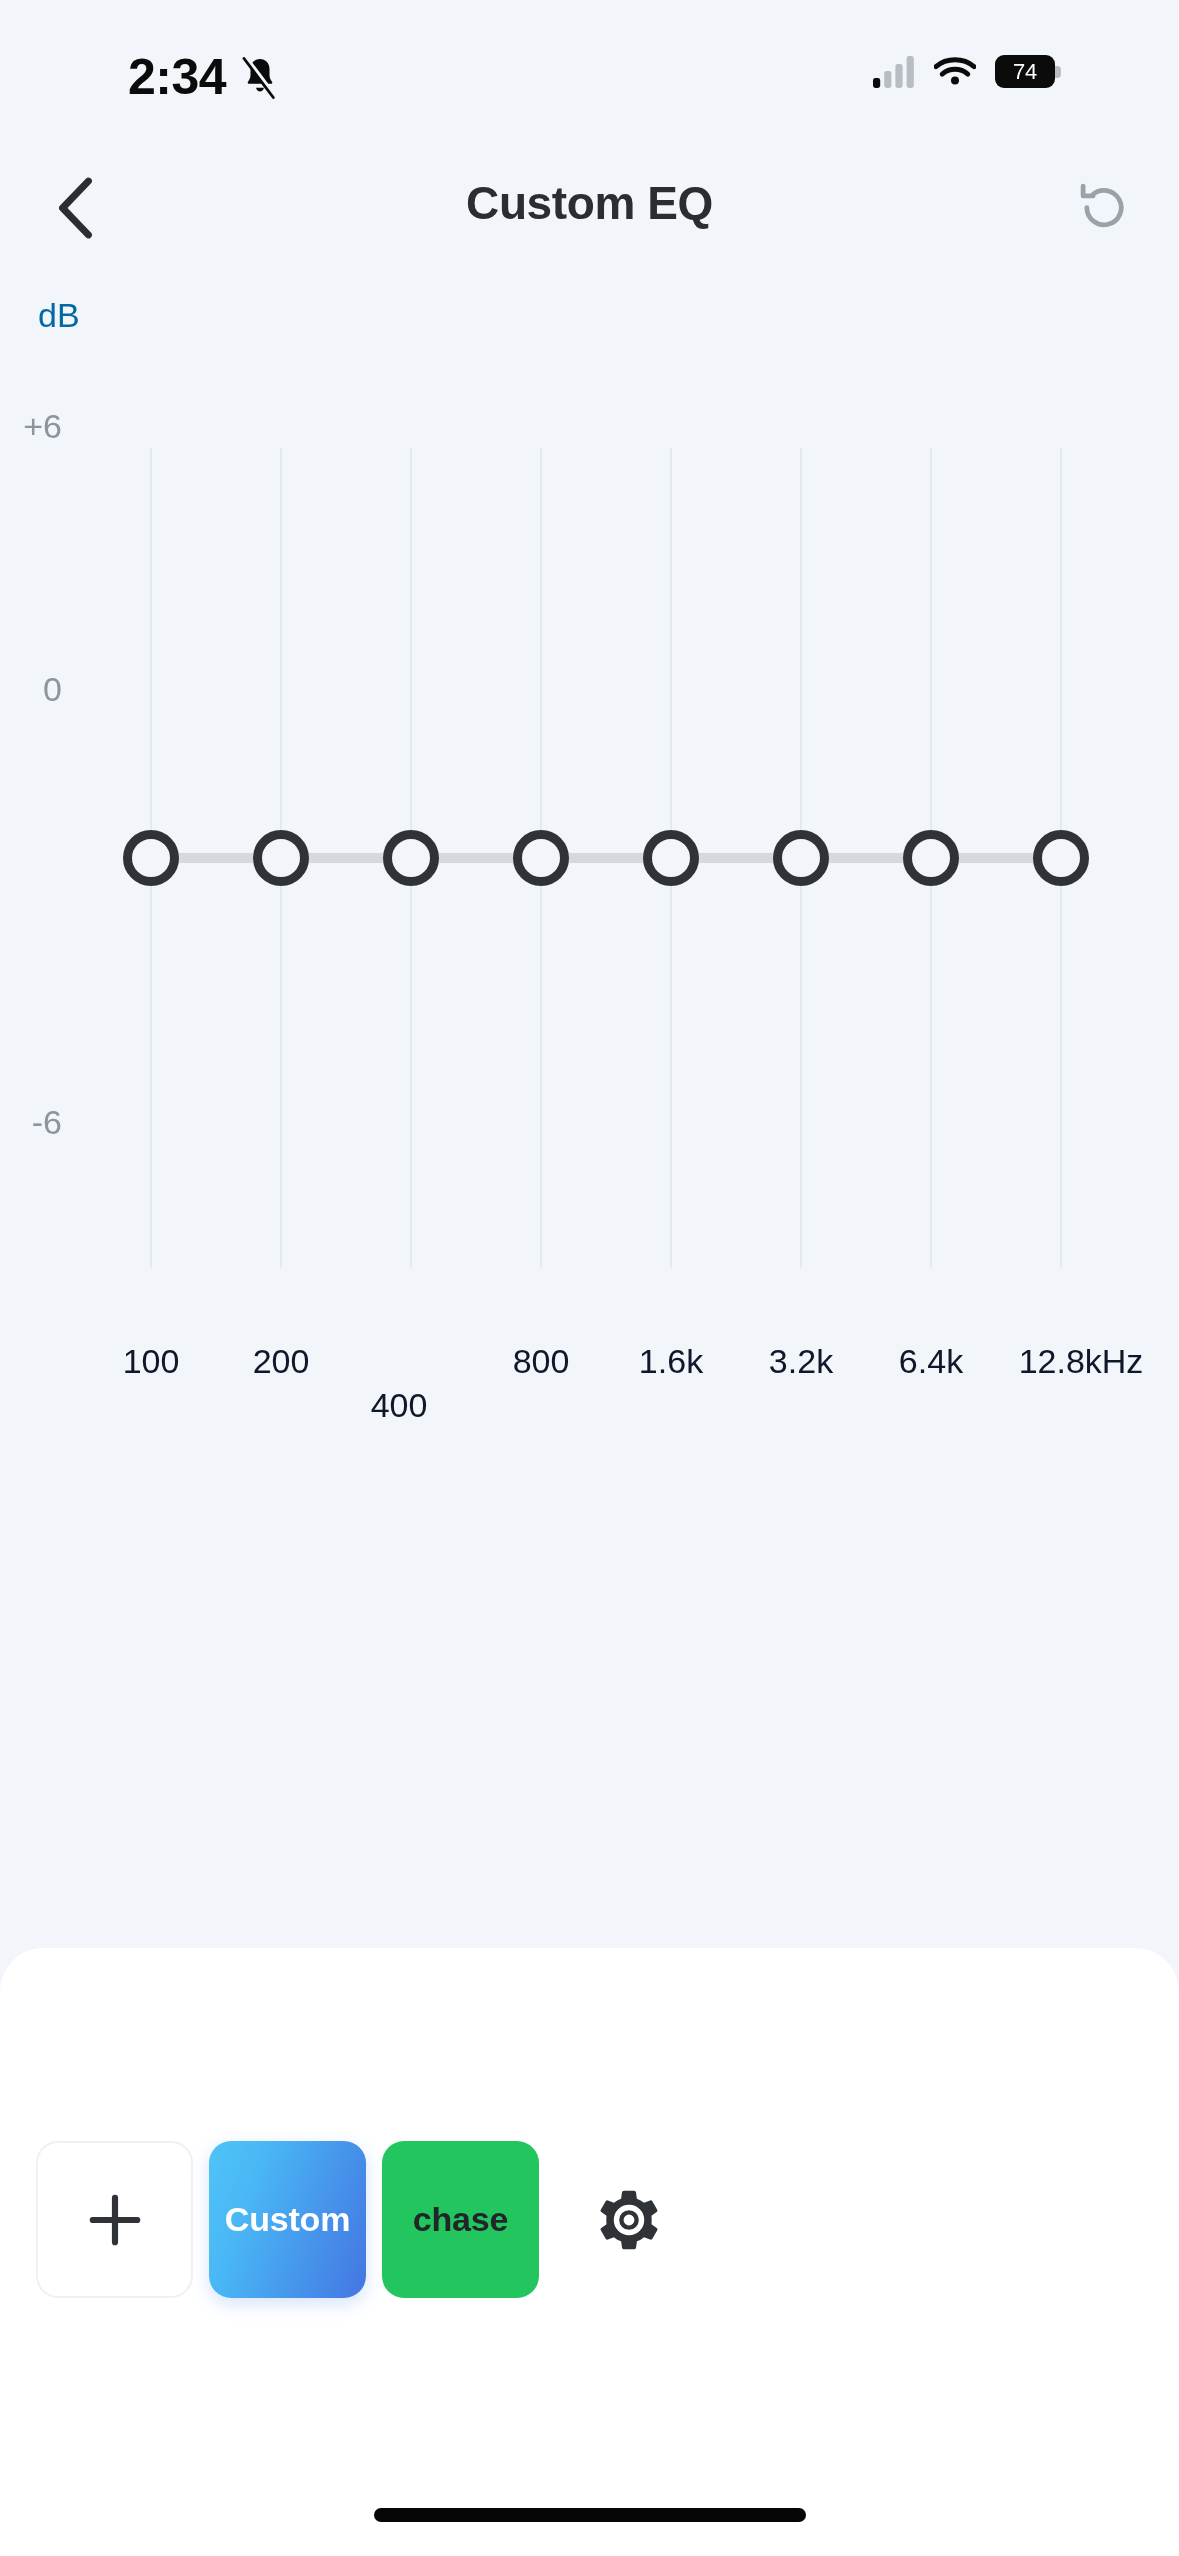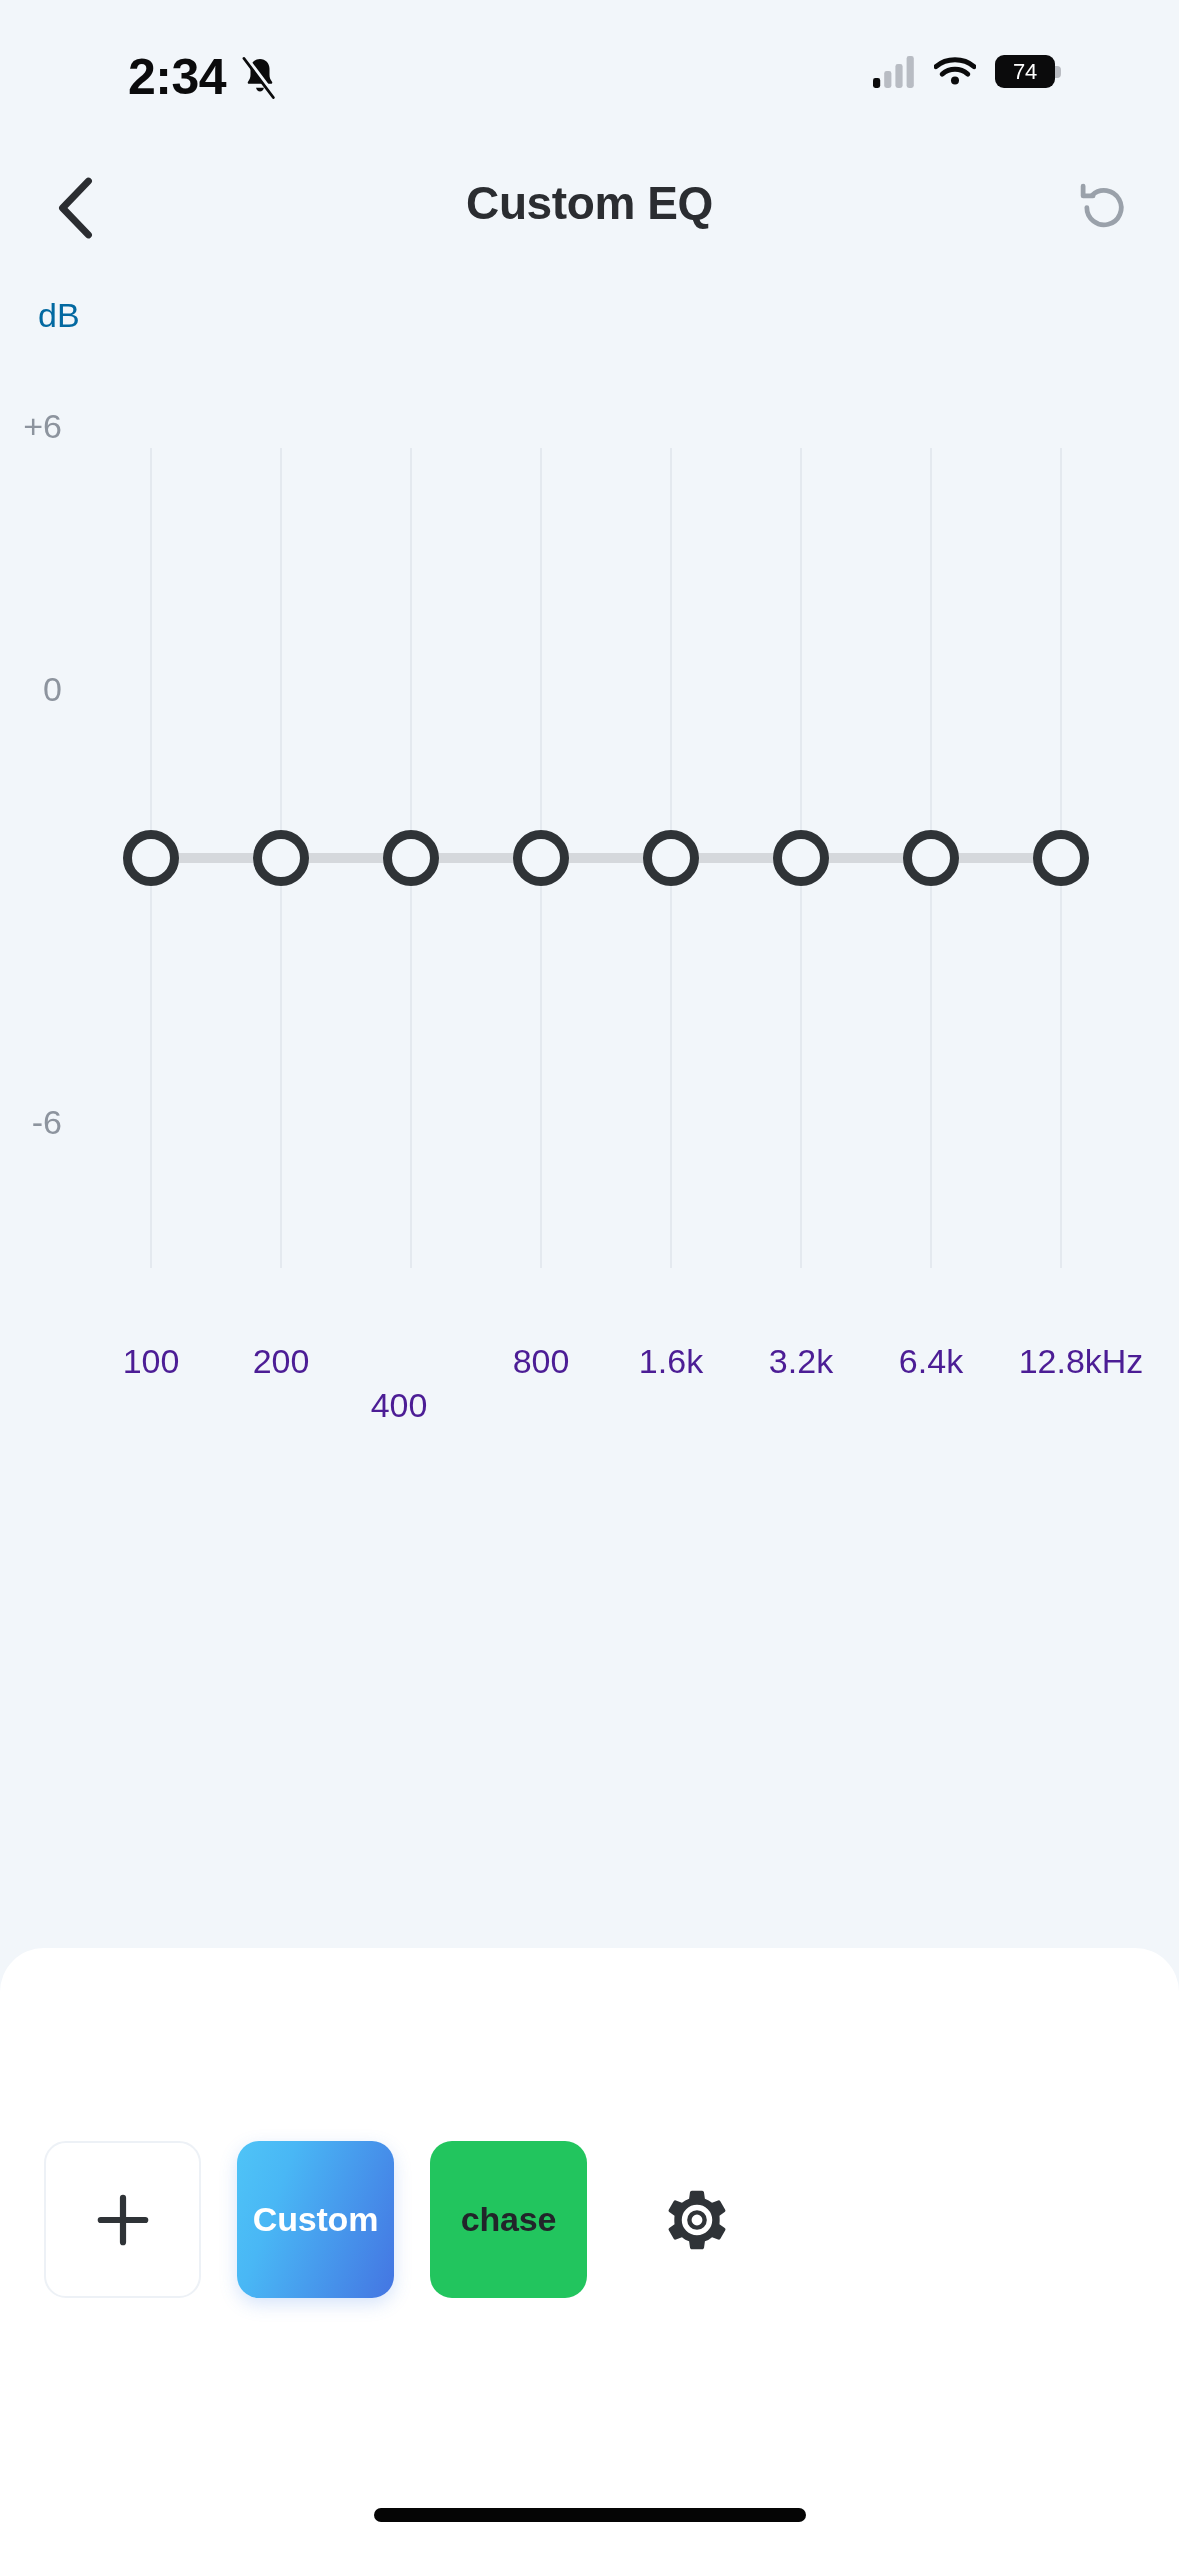--- a/index.html
+++ b/index.html
@@ -185,43 +185,43 @@
   .x-labels {
     position: absolute;
     left: 0;
     top: 1062px;
     width: 1179px;
     height: 50px;
   }
   .x-label {
     position: absolute;
     font-size: 34px;
-    color: #4c1d95;
+    color: #0f172a;
     font-weight: 400;
     transform: translateX(-50%);
     white-space: nowrap;
   }
 
   
   .bottom-sheet {
     position: absolute;
     left: 0;
     top: 1948px;
     width: 1179px;
     height: 608px;
     background: #FFFFFF;
     border-radius: 44px 44px 0 0;
   }
   .presets-row {
     position: absolute;
-    left: 44px;
+    left: 36px;
     top: 193px;
     display: flex;
     align-items: flex-start;
-    gap: 36px;
+    gap: 16px;
   }
   .preset-tile {
     width: 157px;
     height: 157px;
     border-radius: 22px;
     display: flex;
     align-items: center;
     justify-content: center;
     font-size: 34px;
     font-weight: 700;

